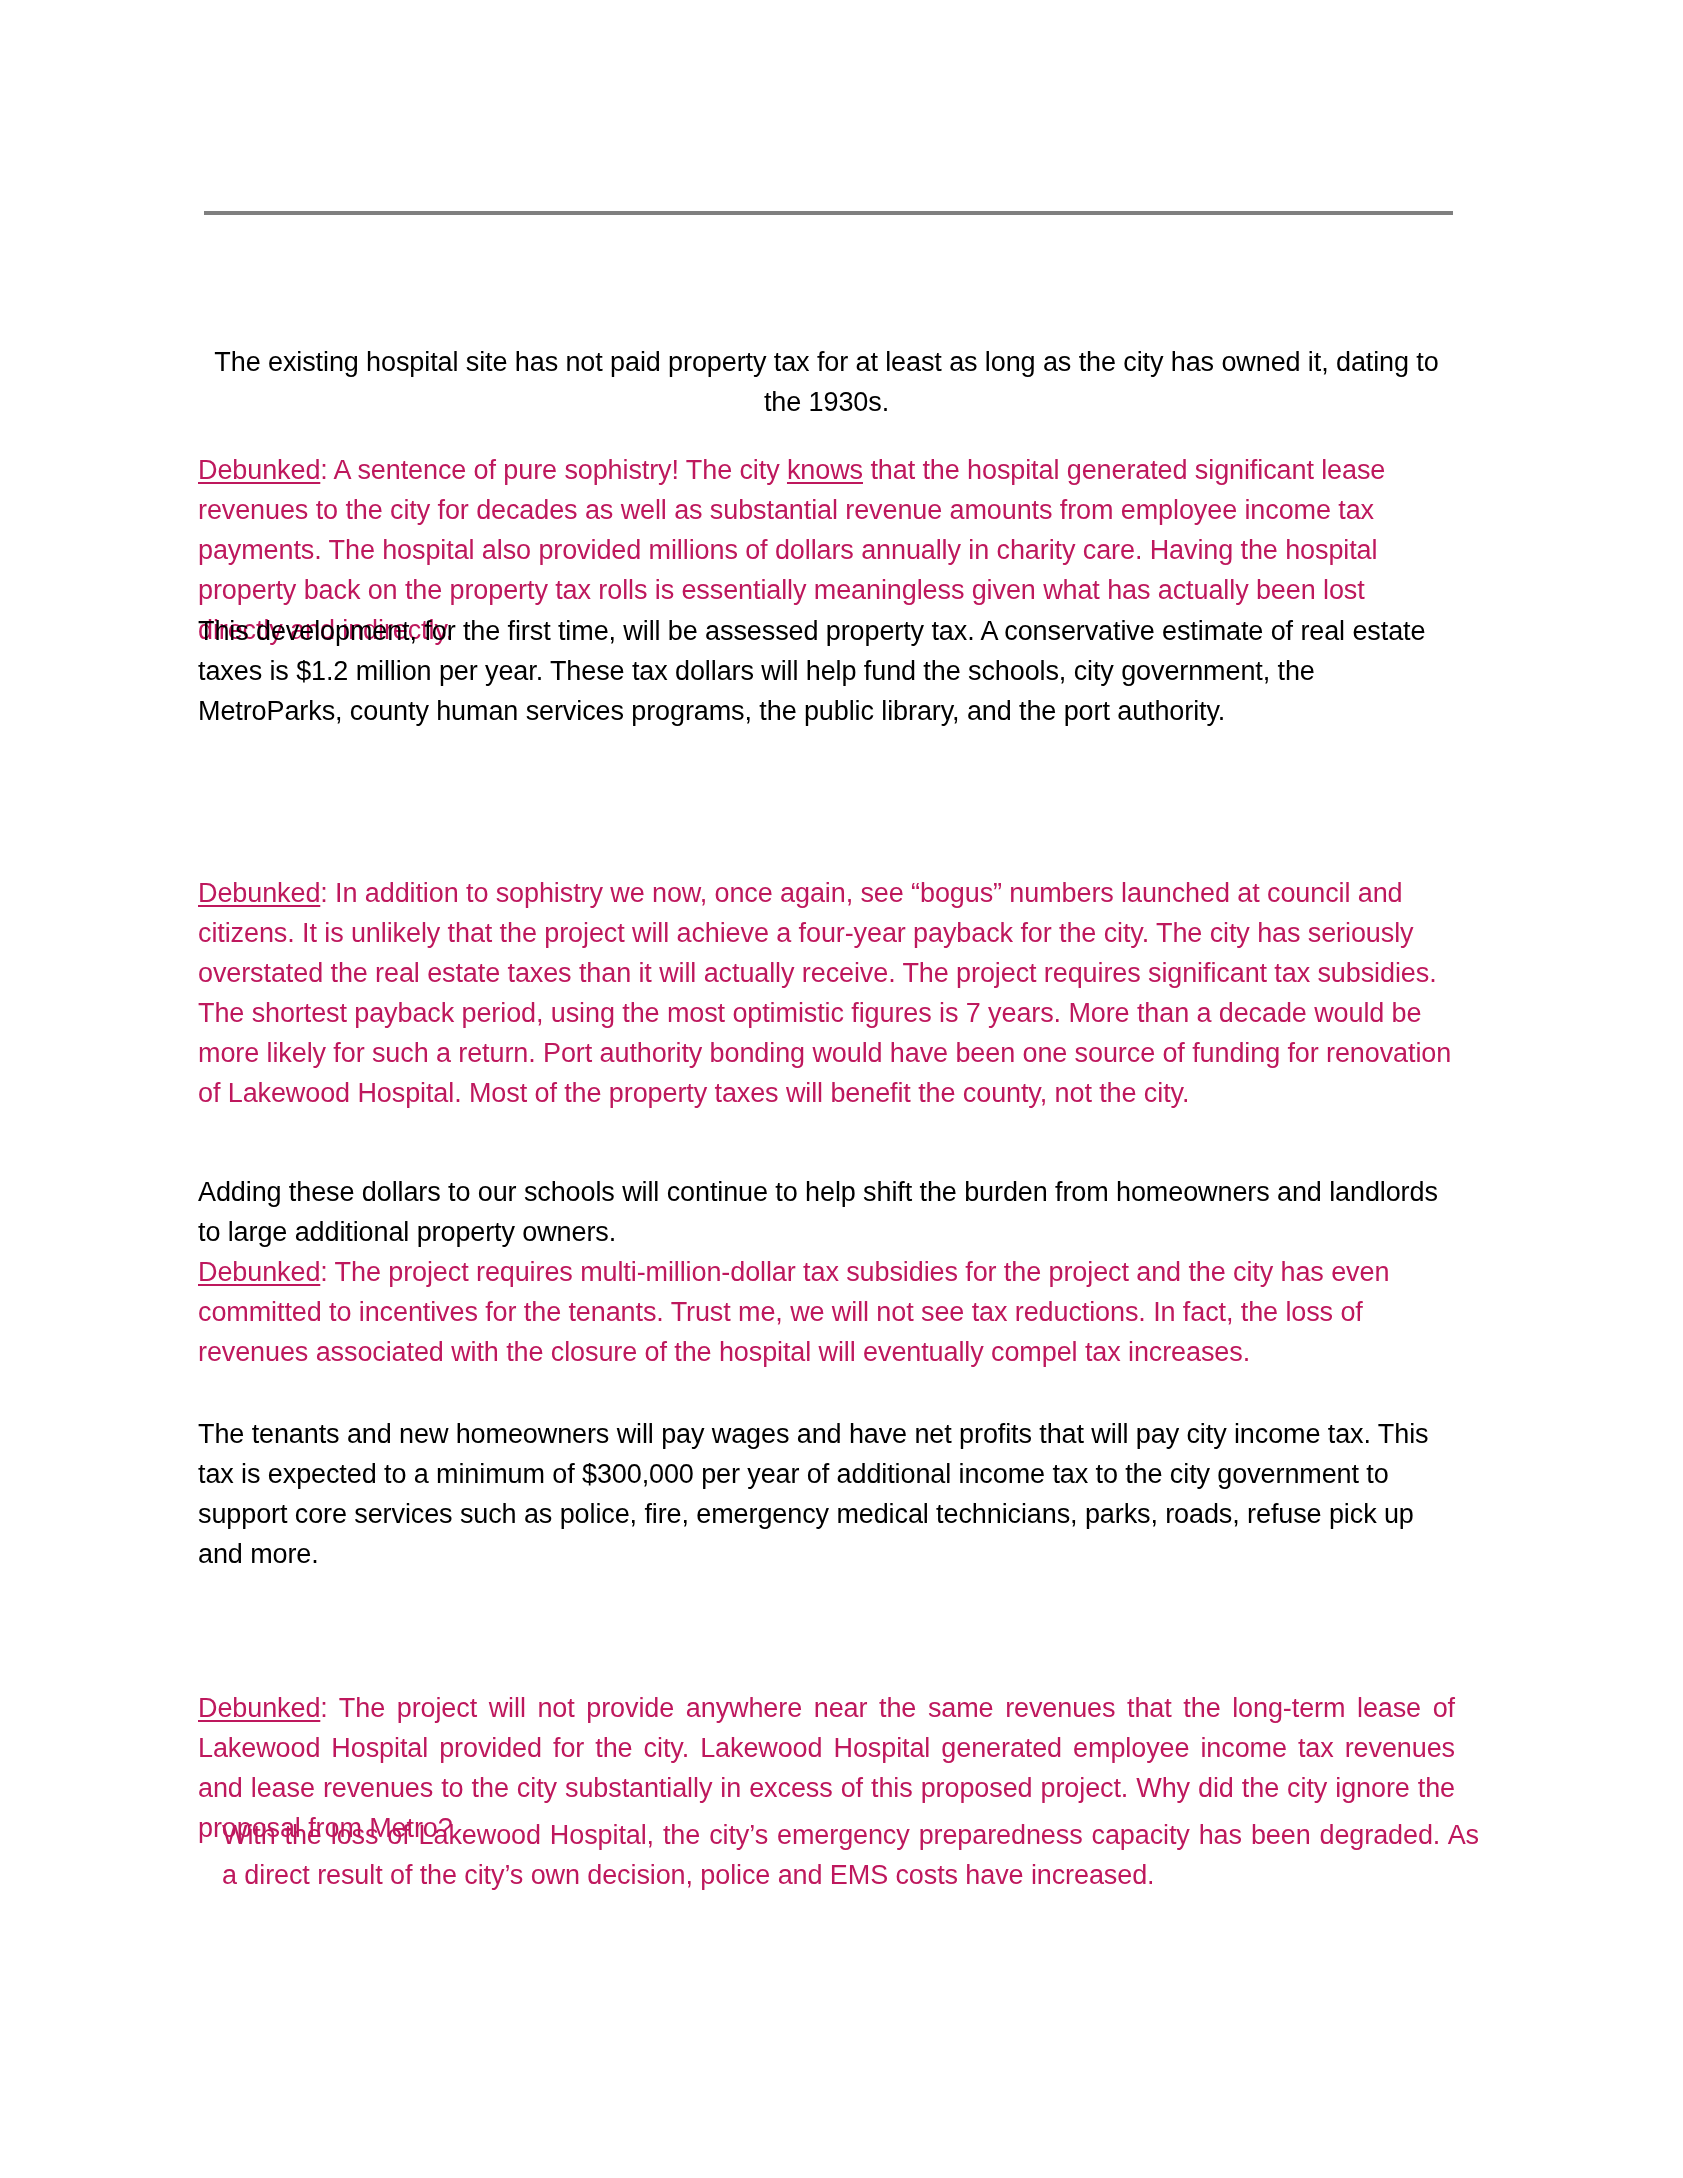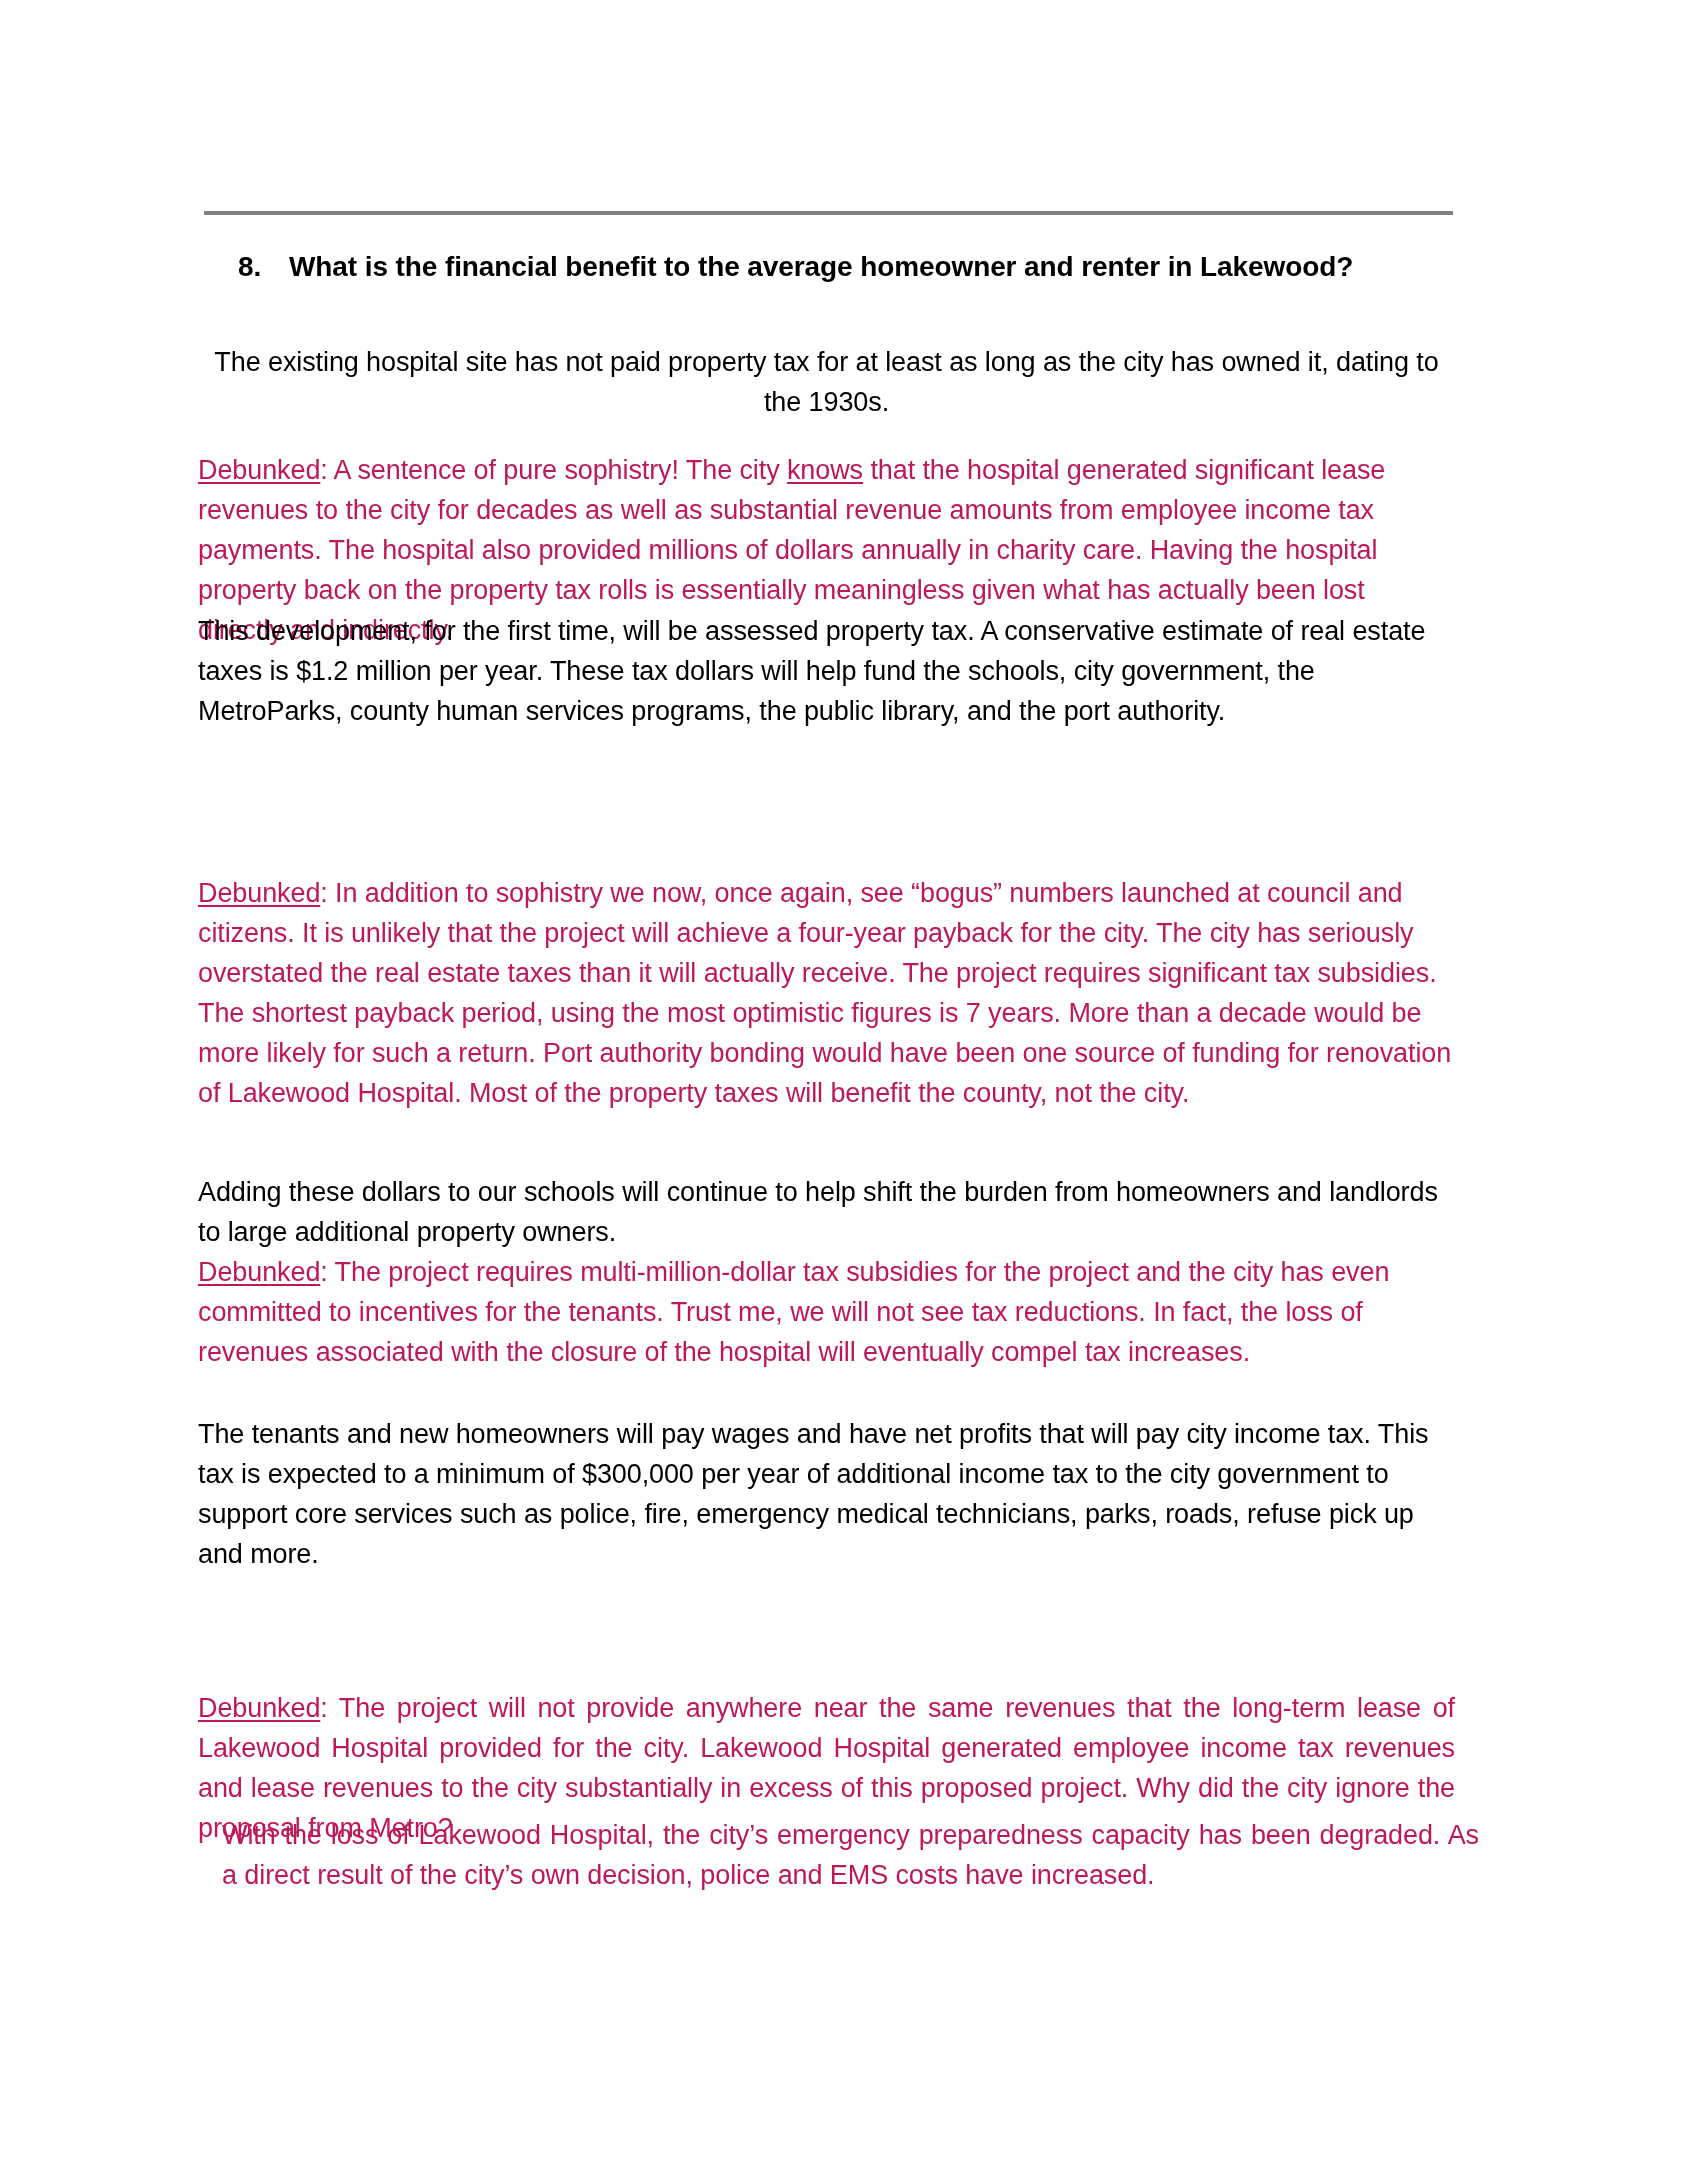--- a/index.html
+++ b/index.html
@@ -74,23 +74,20 @@
     width: 1257px;
   }
 </style>
 </head>
 <body>
 
 <div class="page">
 
   <div class="rule"></div>
 
-  <h1 class="heading">
-    <span class="num">8.</span><span>What is the financial benefit to the average homeowner and renter in Lakewood?</span>
-  </h1>
 
   <div class="content">
 
     <p class="para blk" style="top:342px;text-align:center;">
       <span>The existing hospital site has not paid property tax for at least as long as the city has owned it, dating to the 1930s.</span>
     </p>
 
     <p class="para red blk" style="top:450px;">
       <span class="u">Debunked</span><span>:</span><span>  A sentence of pure sophistry!  The city </span><span class="u">knows</span><span> that the hospital generated significant lease revenues to the city for decades as well as substantial revenue amounts from employee income tax payments.  The hospital also provided millions of dollars annually in charity care.  Having the hospital property back on the property tax rolls is essentially meaningless given what has actually been lost directly and indirectly.</span>
     </p>

